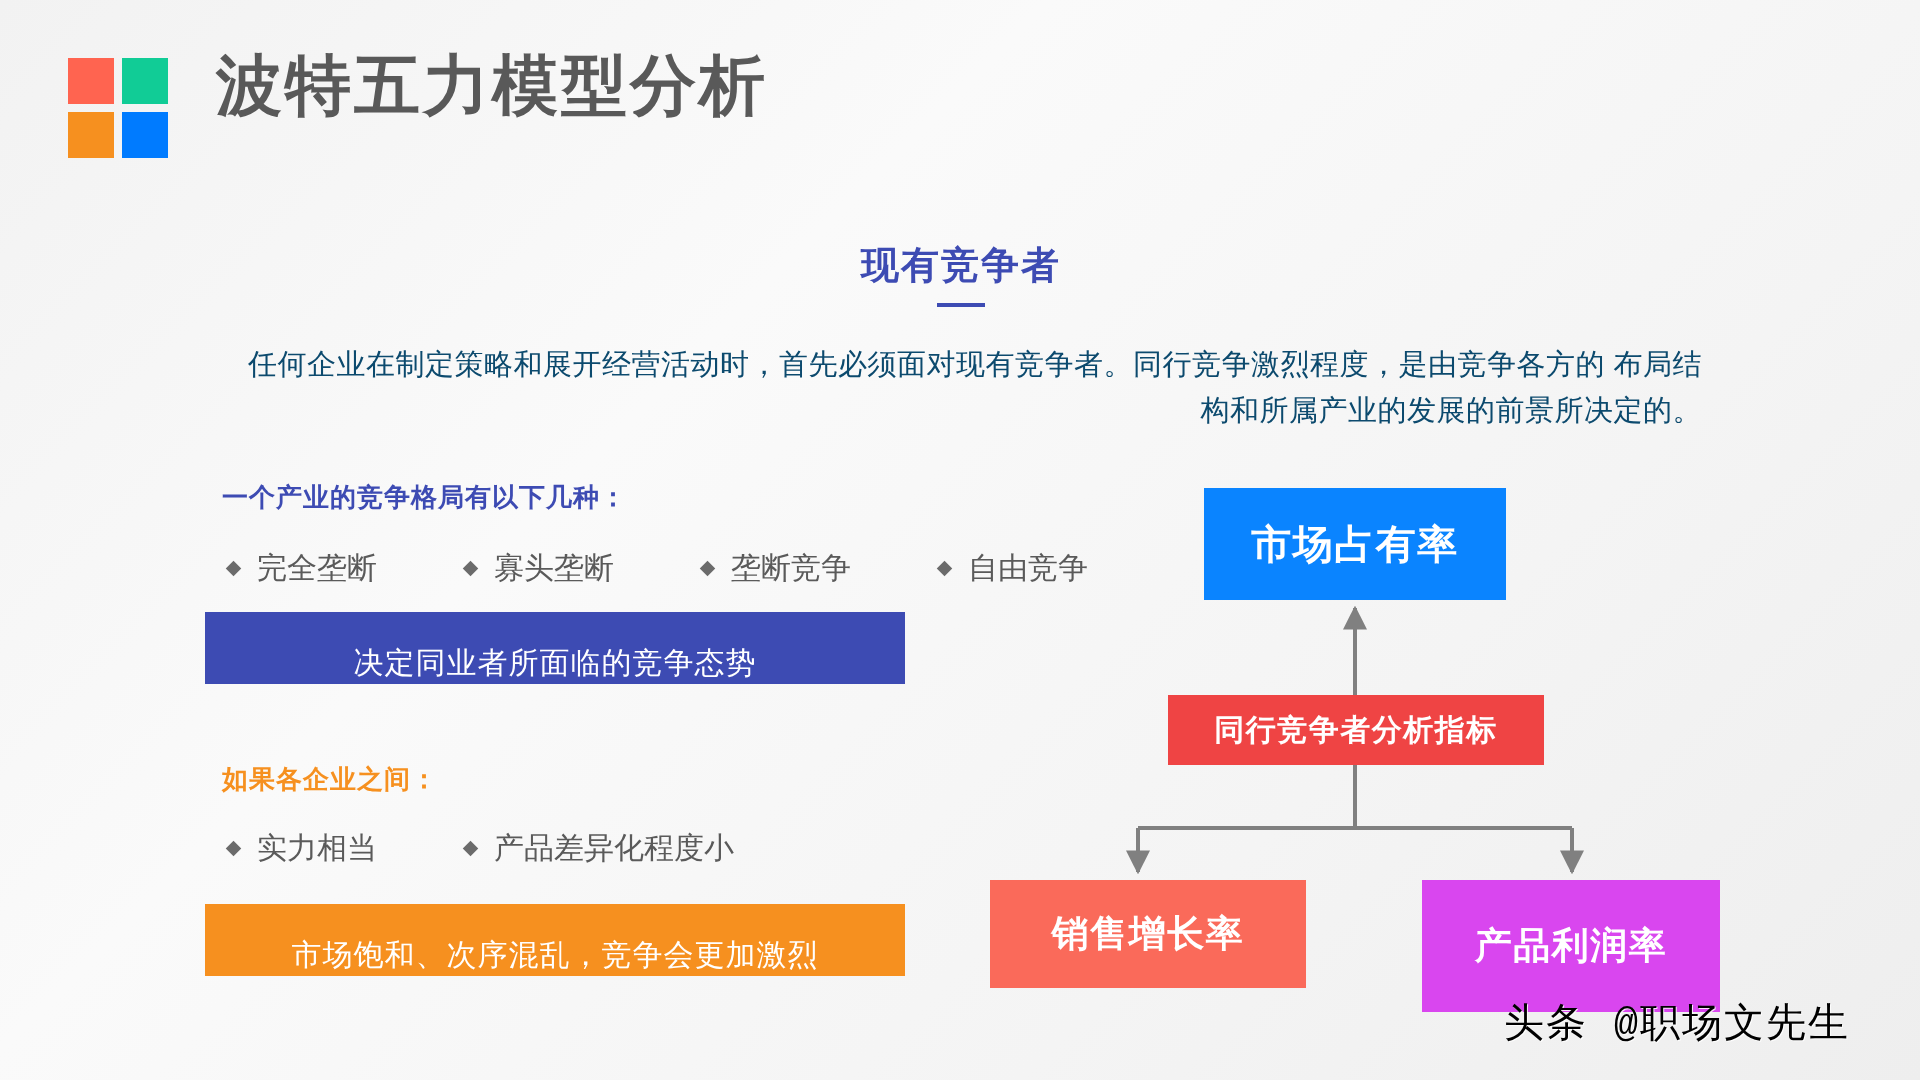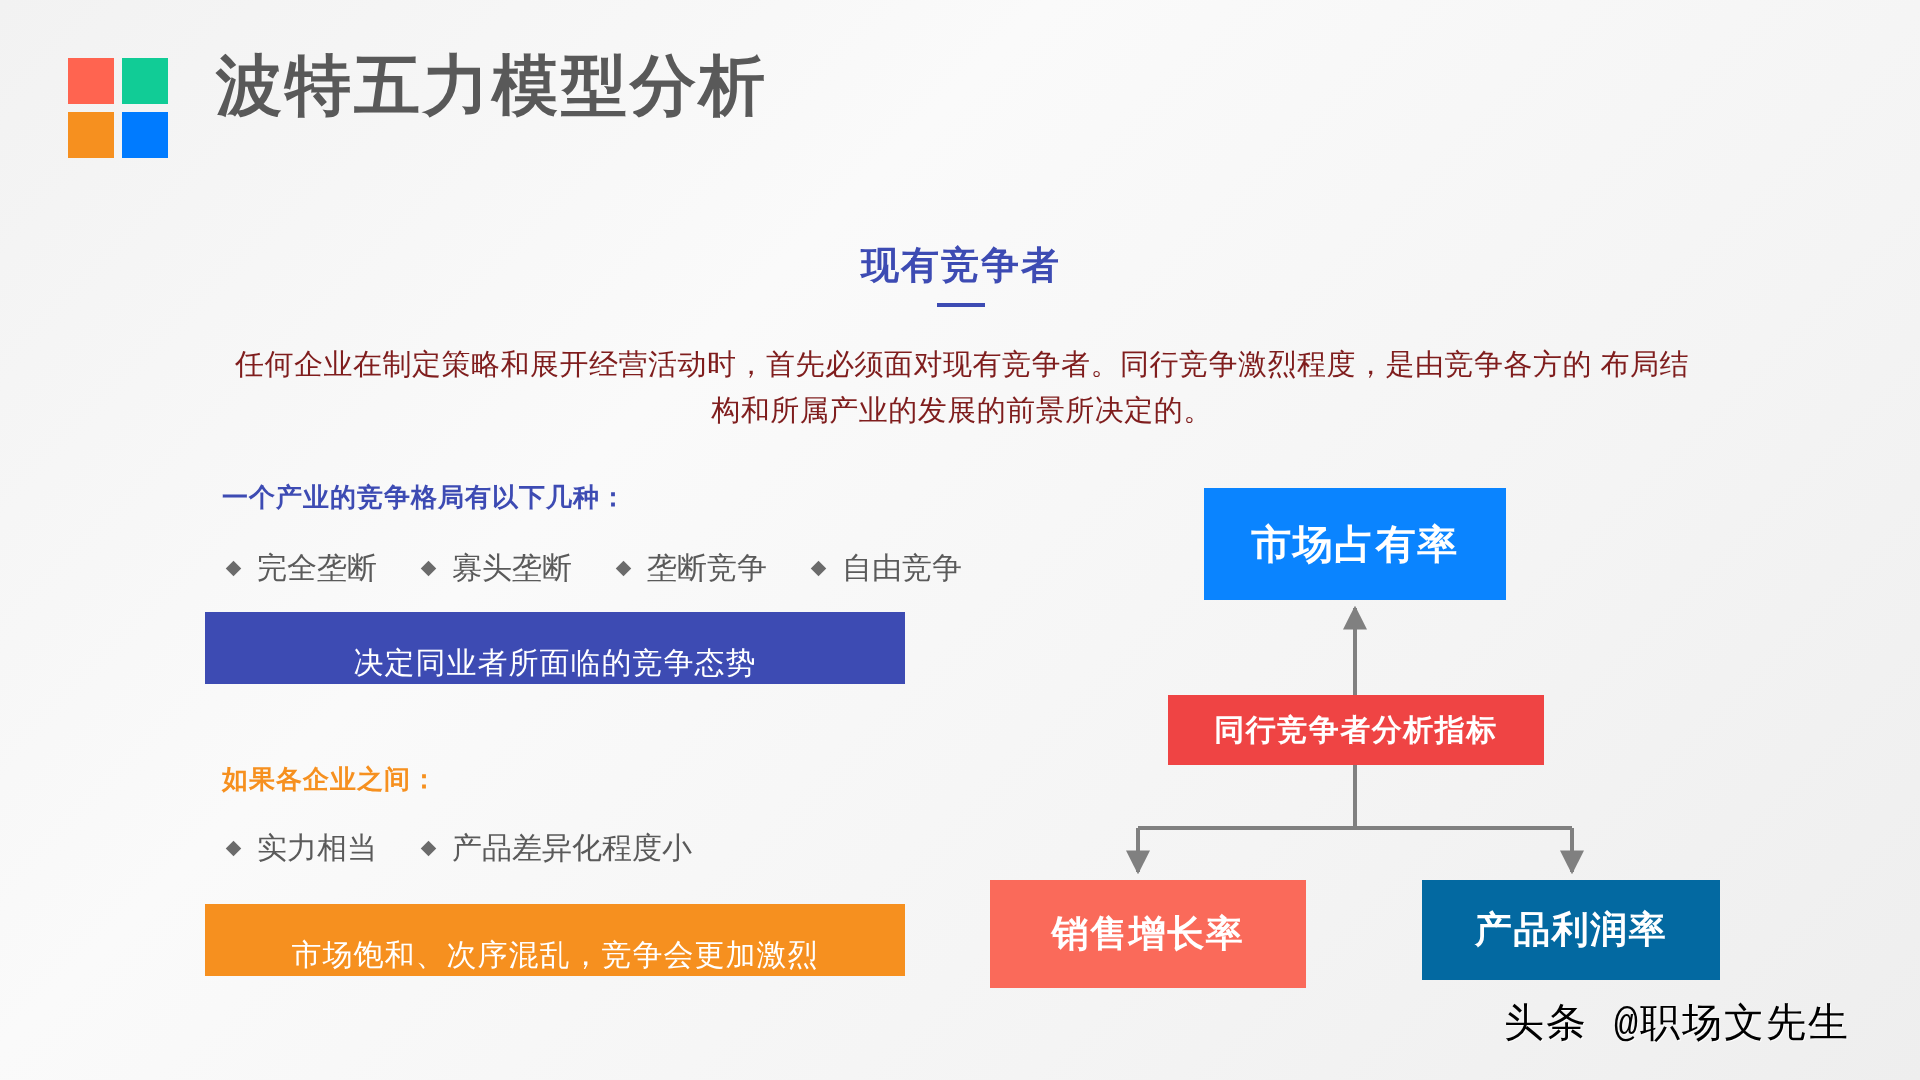--- a/index.html
+++ b/index.html
@@ -63,43 +63,44 @@
     width: 48px;
     height: 4px;
     background: #3d4bb3;
   }
 
   
   .intro {
     position: absolute;
     left: 222px; top: 342px;
     width: 1480px;
-    text-align: center;
+    text-align: right;
     font-size: 29px;
-    color: #7f1d1d;
+    color: #0c4a6e;
     line-height: 1.58;
     letter-spacing: 0.5px;
   }
 
   
   .sub-head {
     position: absolute;
     font-size: 26px;
     font-weight: bold;
     letter-spacing: 1px;
     white-space: nowrap;
   }
   .sub-head.blue   { left: 222px; top: 480px; color: #3d4bb3; }
   .sub-head.orange { left: 222px; top: 762px; color: #f6901f; }
 
   .bullets {
     position: absolute;
     display: flex;
     align-items: center;
     white-space: nowrap;
+    gap: 42px;
   }
   .bullets.row1 { left: 228px; top: 548px; }
   .bullets.row2 { left: 228px; top: 828px; }
   .bullets .item {
     display: flex;
     align-items: center;
     font-size: 30px;
     color: #5a5a5a;
     margin-right: 46px;
   }
@@ -142,21 +143,21 @@
     justify-content: center;
     color: #ffffff;
     font-weight: bold;
     letter-spacing: 1.5px;
     white-space: nowrap;
     box-sizing: border-box;
   }
   .node.market  { left: 214px; top: 8px;   width: 302px; height: 112px; background: #0a84ff; font-size: 40px; }
   .node.metric  { left: 178px; top: 215px; width: 376px; height: 70px;  background: #ef4444; font-size: 30px; }
   .node.sales   { left: 0px;   top: 400px; width: 316px; height: 108px; background: #fa6a5a; font-size: 37px; }
-  .node.profit  { left: 432px; top: 400px; width: 298px; height: 100px; background: #0369a1; font-size: 37px; }
+  .node.profit  { left: 432px; top: 400px; width: 298px; height: 132px; background: #d946ef; font-size: 37px; }
 
   .diagram svg {
     position: absolute;
     left: 0; top: 0;
     width: 780px; height: 520px;
     overflow: visible;
   }
 
   
   .watermark {

